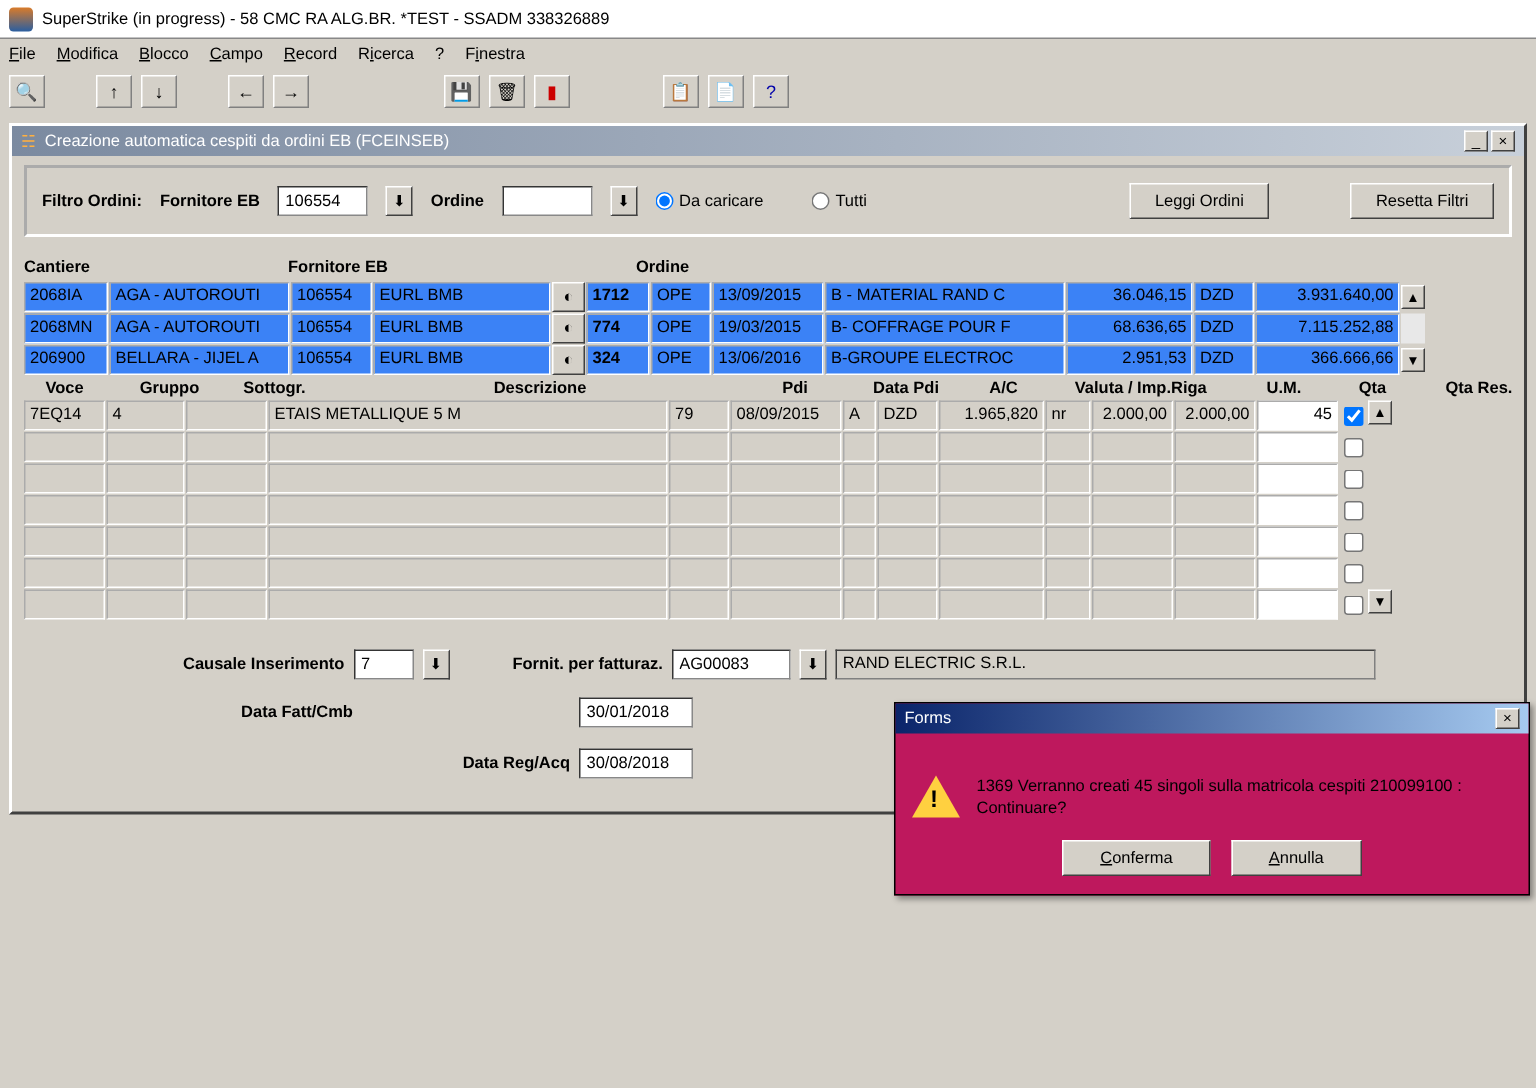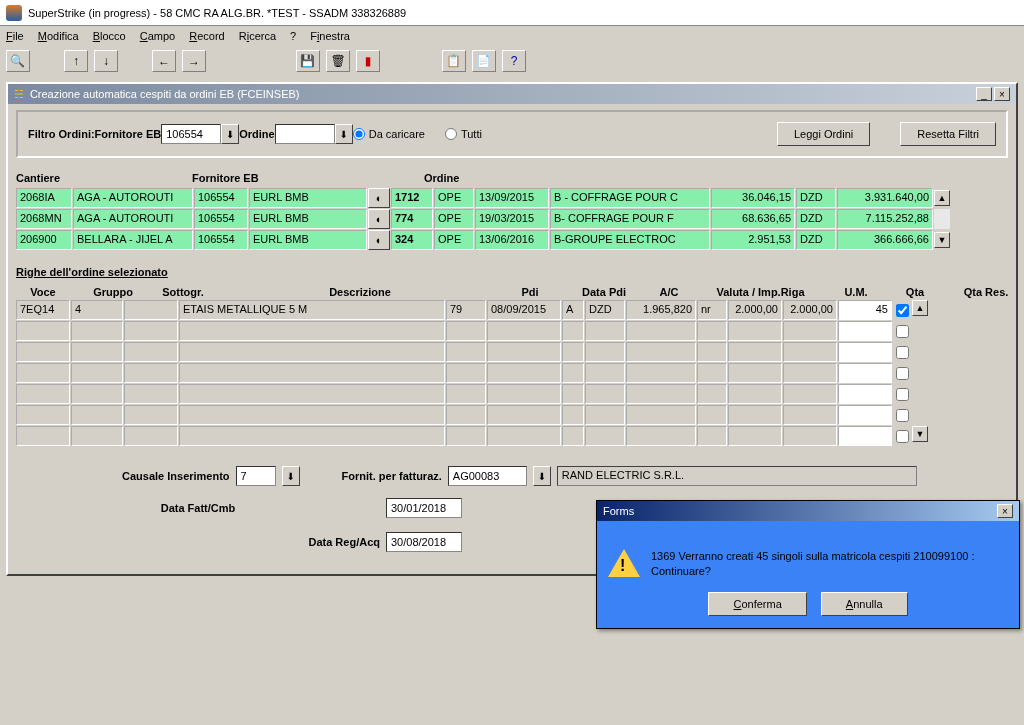--- a/index.html
+++ b/index.html
@@ -11,43 +11,43 @@
   .menubar span u { text-decoration: underline; }
   .toolbar { background: #d4d0c8; padding: 4px 6px; display: flex; gap: 6px; align-items: center; }
   .tbtn { width: 24px; height: 22px; background: #d4d0c8; border: 1px solid #fff; border-right-color:#808080; border-bottom-color:#808080; display: flex; align-items:center; justify-content:center; font-size:12px;}
   .tgap { width: 22px; }
   .subwindow { margin: 6px 6px 0 6px; border: 2px solid #fff; border-right-color:#404040; border-bottom-color:#404040; background:#d4d0c8;}
   .subtitle { background: linear-gradient(to right,#7b8aa0,#c8d0da); color:#fff; font-size:12px; padding:3px 6px; display:flex; align-items:center; justify-content:space-between;}
   .subtitle-left { display:flex; align-items:center; gap:6px;}
   .subtitle-btns { display:flex; gap:2px;}
   .subtitle-btn { width:16px; height:14px; background:#d4d0c8; border:1px solid #fff; border-right-color:#404040; border-bottom-color:#404040; color:#000; font-size:10px; display:flex;align-items:center;justify-content:center;}
   .panel { padding: 6px 8px 20px 8px; }
-  .filterbox { border: 2px inset #fff; padding: 10px 10px; display:flex; align-items:center; margin-bottom:14px;}
+  .filterbox { border: 2px inset #fff; padding: 10px 10px; display:flex; align-items:center; gap:12px; margin-bottom:14px;}
   .lbl-bold { font-weight: bold; }
   .field-ro { background:#d4d0c8; border:1px solid #808080; border-top-color:#404040; border-left-color:#404040; height:20px; padding:2px 4px; }
   .combo-btn { width:18px; height:20px; background:#d4d0c8; border:1px solid #fff; border-right-color:#404040; border-bottom-color:#404040; display:flex;align-items:center;justify-content:center; font-size:10px;}
   .btn { background:#d4d0c8; border:1px solid #fff; border-right-color:#404040; border-bottom-color:#404040; padding:4px 16px; height:24px; }
   .radio { width:12px;height:12px; }
   .order-grid { margin-top:4px; }
   .order-row { display:grid; grid-template-columns: 56px 120px 54px 118px 22px 42px 40px 74px 160px 84px 40px 96px 16px; gap:1px; margin-bottom:1px; align-items:center;}
-  .order-row .cell { background:#86efac; border:1px inset #fff; height:20px; padding:2px 3px; overflow:hidden; white-space:nowrap; font-size:11px;}
+  .order-row .cell { background:#3b82f6; border:1px inset #fff; height:20px; padding:2px 3px; overflow:hidden; white-space:nowrap; font-size:11px;}
   .order-row .cell.num { text-align:right;}
   .order-row .ic { background:#d4d0c8; border:1px solid #fff; border-right-color:#404040;border-bottom-color:#404040; height:20px; display:flex;align-items:center;justify-content:center;}
   .scroll-btn { width:16px;height:16px;background:#d4d0c8;border:1px solid #fff;border-right-color:#404040;border-bottom-color:#404040;display:flex;align-items:center;justify-content:center;font-size:9px;}
   .center-btns { display:flex; gap:14px; justify-content:flex-end; padding-right:50px; margin-top:10px;}
   .section-title { font-weight:bold; text-decoration:underline; margin:16px 0 6px 0;}
   .detail-head { display:grid; grid-template-columns: 54px 52px 54px 266px 40px 74px 22px 40px 70px 30px 54px 54px 54px 18px 16px; gap:17px; font-weight:bold; text-align:center;}
   .detail-head div { padding:2px 0;}
   .detail-row { display:grid; grid-template-columns: 54px 52px 54px 266px 40px 74px 22px 40px 70px 30px 54px 54px 54px 18px 16px; gap:1px; margin-bottom:1px;}
   .detail-row .cell { background:#d4d0c8; border:1px inset #fff; height:20px; padding:2px 3px; overflow:hidden; font-size:11px;}
   .detail-row .cell.white { background:#fff; text-align:right;}
   .detail-row .cell.num { text-align:right;}
   .detail-row .chk { display:flex;align-items:center;justify-content:center; border:none; padding:0;}
   .radio-row { display:flex; align-items:center; gap:6px;}
-  .dialog { position:absolute; left:596px; top:500px; width:424px; background:#3b82f6; border:1px solid #000; box-shadow:2px 2px 4px rgba(0,0,0,0.4); padding-bottom:12px;}
+  .dialog { position:absolute; left:596px; top:468px; width:424px; background:#be185d; border:1px solid #000; box-shadow:2px 2px 4px rgba(0,0,0,0.4); padding-bottom:12px;}
   .dialog-title { background:linear-gradient(to right,#0a246a,#a6caf0); color:#fff; padding:3px 6px; display:flex; justify-content:space-between; align-items:center; font-size:12px;}
   .dialog-body { display:flex; padding:28px 10px 6px 10px; gap:10px;}
   .warn-tri { width:0;height:0;border-left:16px solid transparent;border-right:16px solid transparent;border-bottom:28px solid #ffd040; position:relative;}
   .warn-tri::after { content:"!"; position:absolute; left:-4px; top:8px; font-weight:bold; font-size:16px;}
   .warn-wrap { width:34px; display:flex; align-items:flex-start; justify-content:center;}
   .dialog-btns { display:flex; gap:14px; justify-content:center; margin-top:6px;}
   .dialog-btns .btn { padding:4px 24px;}
   input[type=text].infield { border:1px inset #888; background:#fff; height:20px; padding:2px 4px;}
 </style>
 </head>
@@ -135,21 +135,21 @@
     <div id="orders-grid" class="order-grid" style="position:relative;">
     <div class="order-row">
           <div class="cell">2068IA</div>
           <div class="cell">AGA - AUTOROUTI</div>
           <div class="cell">106554</div>
           <div class="cell">EURL BMB</div>
           <div class="ic">◐</div>
           <div class="cell" style="font-weight: bold;">1712</div>
           <div class="cell">OPE</div>
           <div class="cell">13/09/2015</div>
-          <div class="cell">B - COFFRAGE POUR C</div>
+          <div class="cell">B - MATERIAL RAND C</div>
           <div class="cell num">36.046,15</div>
           <div class="cell">DZD</div>
           <div class="cell num">3.931.640,00</div>
           <div class="scroll-btn">▲</div>
         </div>
         <div class="order-row">
           <div class="cell">2068MN</div>
           <div class="cell">AGA - AUTOROUTI</div>
           <div class="cell">106554</div>
           <div class="cell">EURL BMB</div>
@@ -174,21 +174,20 @@
           <div class="cell">13/06/2016</div>
           <div class="cell">B-GROUPE ELECTROC</div>
           <div class="cell num">2.951,53</div>
           <div class="cell">DZD</div>
           <div class="cell num">366.666,66</div>
           <div class="scroll-btn">▼</div>
         </div>
       </div>
 
 
-    <div class="section-title">Righe dell'ordine selezionato</div>
 
     <div class="detail-head">
       <div>Voce</div>
       <div>Gruppo</div>
       <div>Sottogr.</div>
       <div>Descrizione</div>
       <div>Pdi</div>
       <div>Data Pdi</div>
       <div>A/C</div>
       <div style="grid-column:span 2;">Valuta / Imp.Riga</div>

